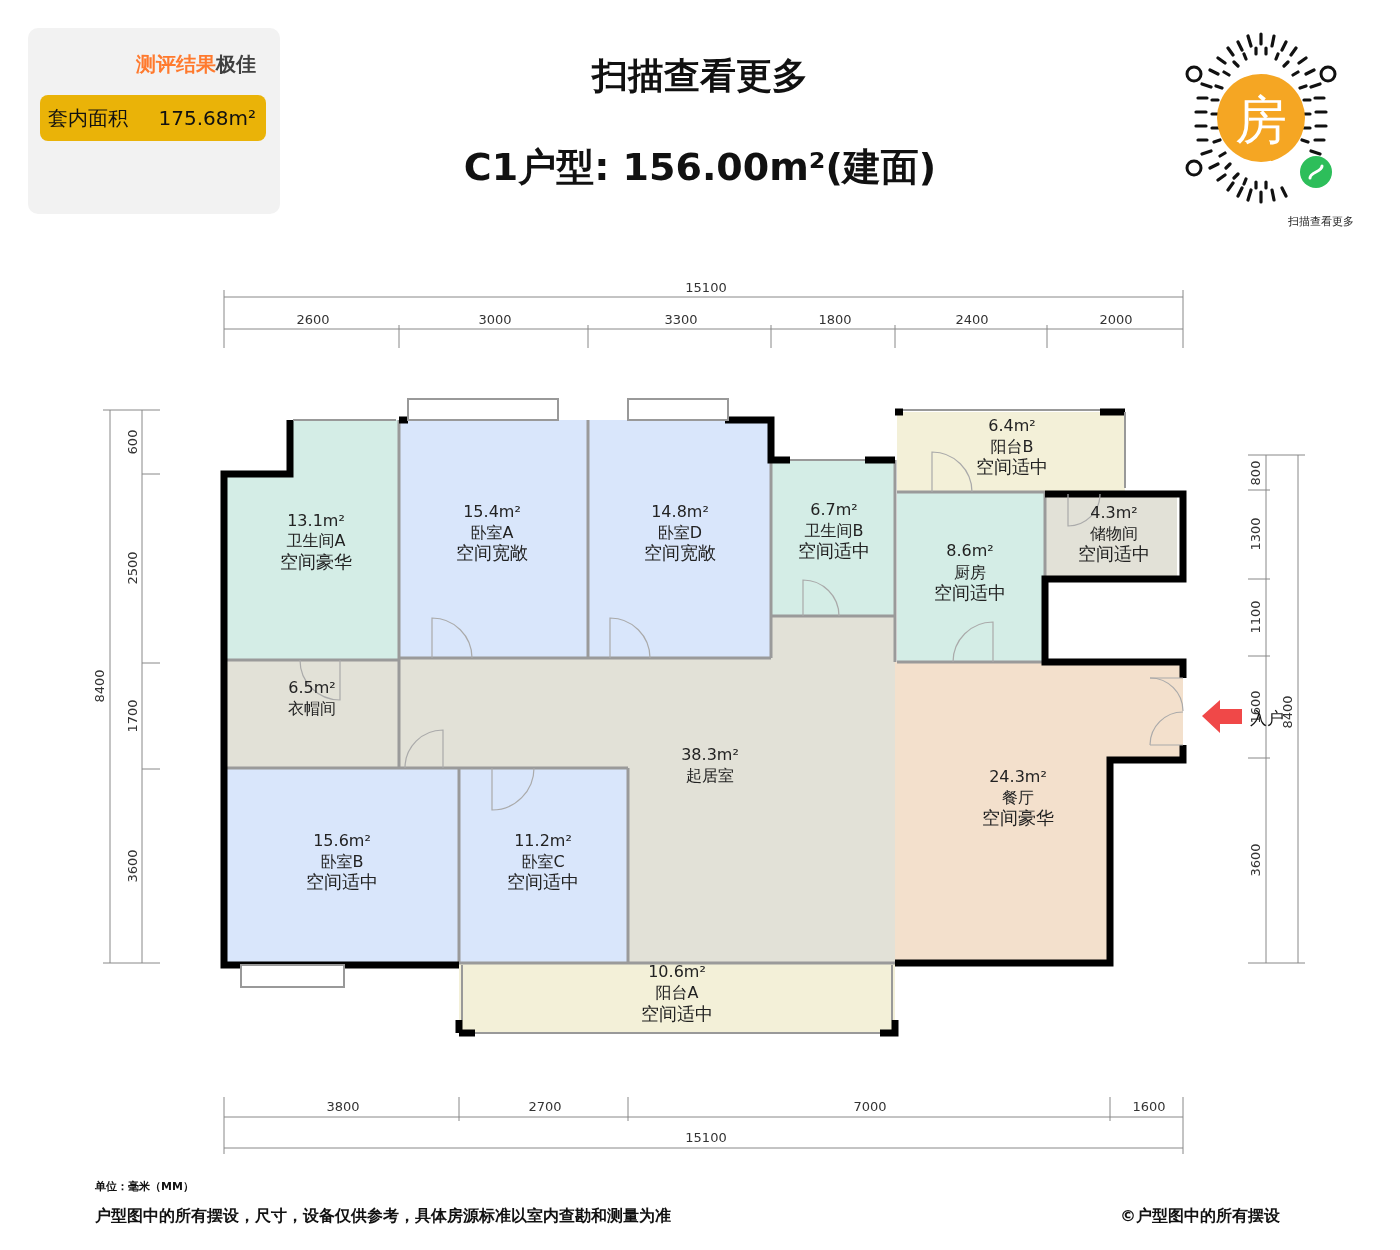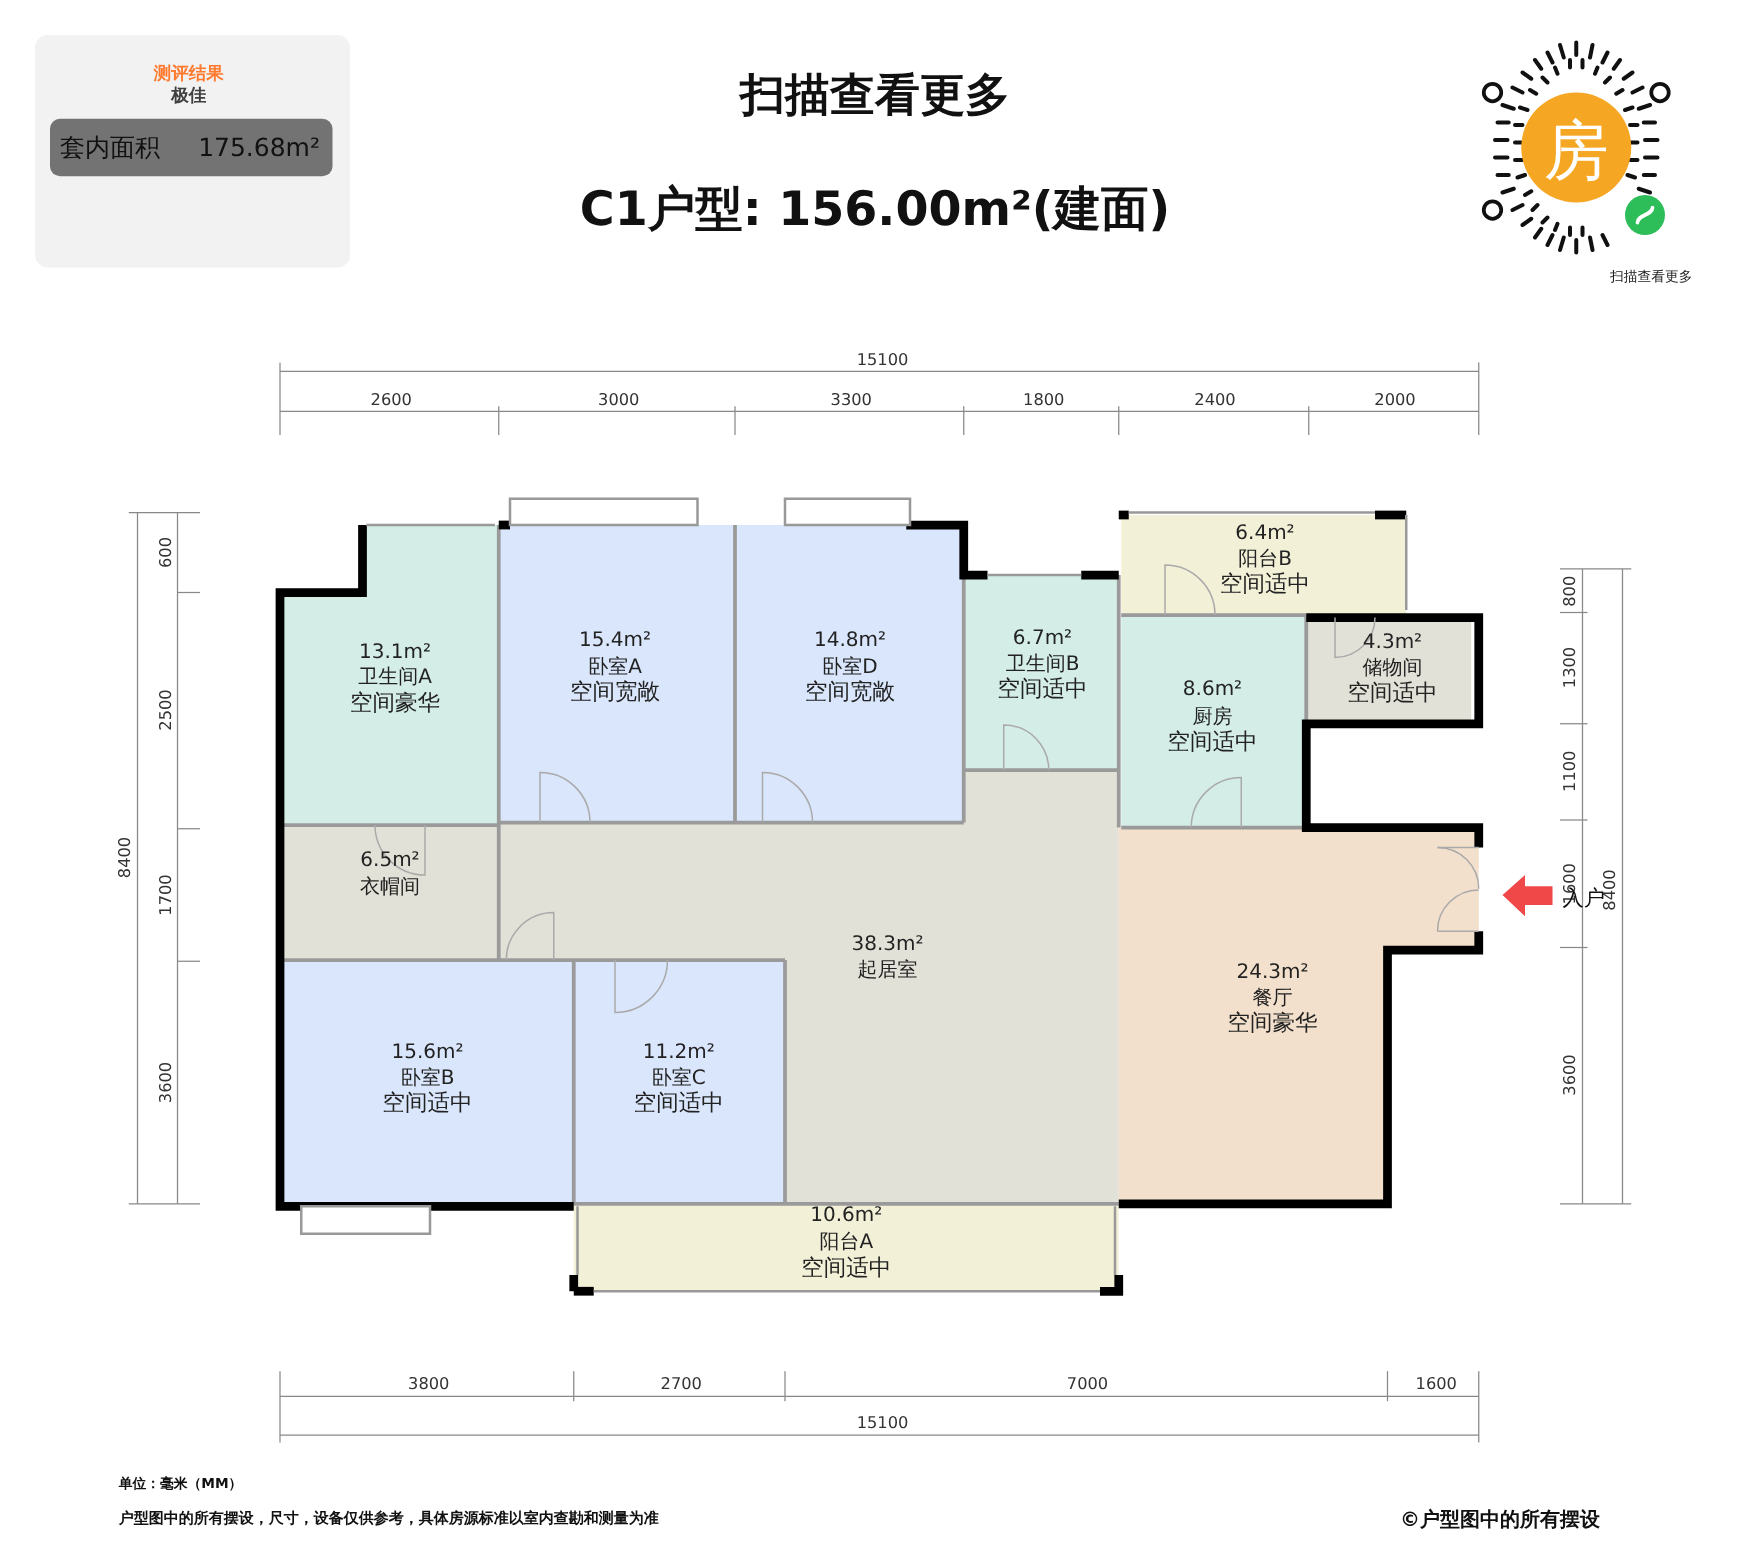--- a/index.html
+++ b/index.html
@@ -1,38 +1,38 @@
 <!DOCTYPE html>
 <html><head>
 <meta charset="utf-8">
 <style>
   html, body { margin: 0; padding: 0; background: #ffffff; }
   body { width: 1400px; height: 1250px; position: relative; overflow: hidden;
          font-family: "DejaVu Sans", "Liberation Sans", sans-serif; color: #111; }
   .score-card { position: absolute; left: 28px; top: 28px; width: 252px; height: 186px;
                 background: #f2f2f2; border-radius: 10px; }
   .score-head { position: absolute; left: 18px; right: 24px; top: 22px; height: 28px;
-                display: flex; justify-content: flex-start; align-items: center;
-                font-size: 14px; font-weight: bold; flex-direction: column; }
+                display: flex; justify-content: flex-end; align-items: center;
+                font-size: 20px; font-weight: bold; }
   .score-head .lbl { color: #ff7a2e; }
   .score-head .val { color: #404040; }
-  .score-row { position: absolute; left: 12px; width: 226px; height: 46px; background: #737373;
+  .score-row { position: absolute; left: 12px; width: 226px; height: 46px; background: #eab308;
                border-radius: 8px; display: flex; justify-content: space-between;
                align-items: center; padding: 0 10px 0 8px; box-sizing: border-box; font-size: 20px; }
   .score-row.r1 { top: 67px; }
   .score-row.r2 { top: 132px; }
   .title { position: absolute; left: 450px; width: 500px; text-align: center; font-weight: bold; }
   .title.t1 { top: 52px; font-size: 36px; }
   .title.t2 { top: 142px; font-size: 38px; }
   .qr { position: absolute; left: 1168px; top: 28px; width: 186px; height: 200px; }
   .qr-caption { position: absolute; left: 1168px; top: 214px; width: 186px; text-align: right;
                 font-size: 11px; color: #222; }
   .plan { position: absolute; left: 0; top: 0; width: 1400px; height: 1250px; }
   .footer-unit { position: absolute; left: 95px; top: 1168px; font-size: 11px; font-weight: bold; margin-top: 11px; }
-  .footer-note { position: absolute; left: 95px; top: 1206px; font-size: 12px; font-weight: bold; }
+  .footer-note { position: absolute; left: 95px; top: 1206px; font-size: 16px; font-weight: bold; }
   .footer-copy { position: absolute; left: 1120px; top: 1206px; font-size: 16px; font-weight: bold; }
   svg text { font-family: "DejaVu Sans", "Liberation Sans", sans-serif; }
 </style>
 </head>
 <body>
 
 <div class="score-card">
   <div class="score-head">
     <span class="lbl">测评结果</span>
     <span class="val">极佳</span>

